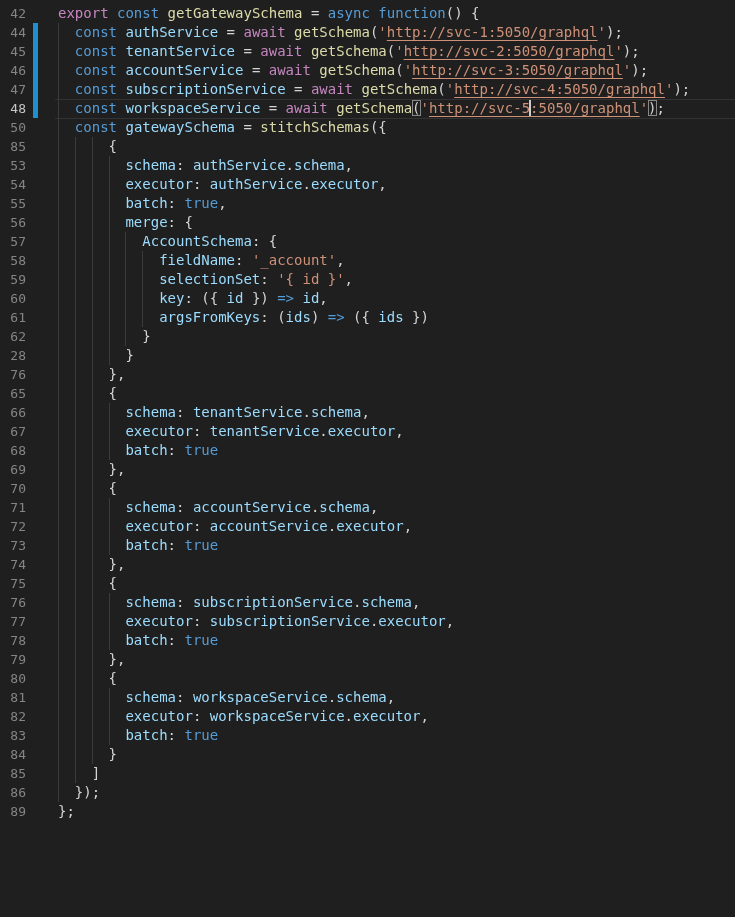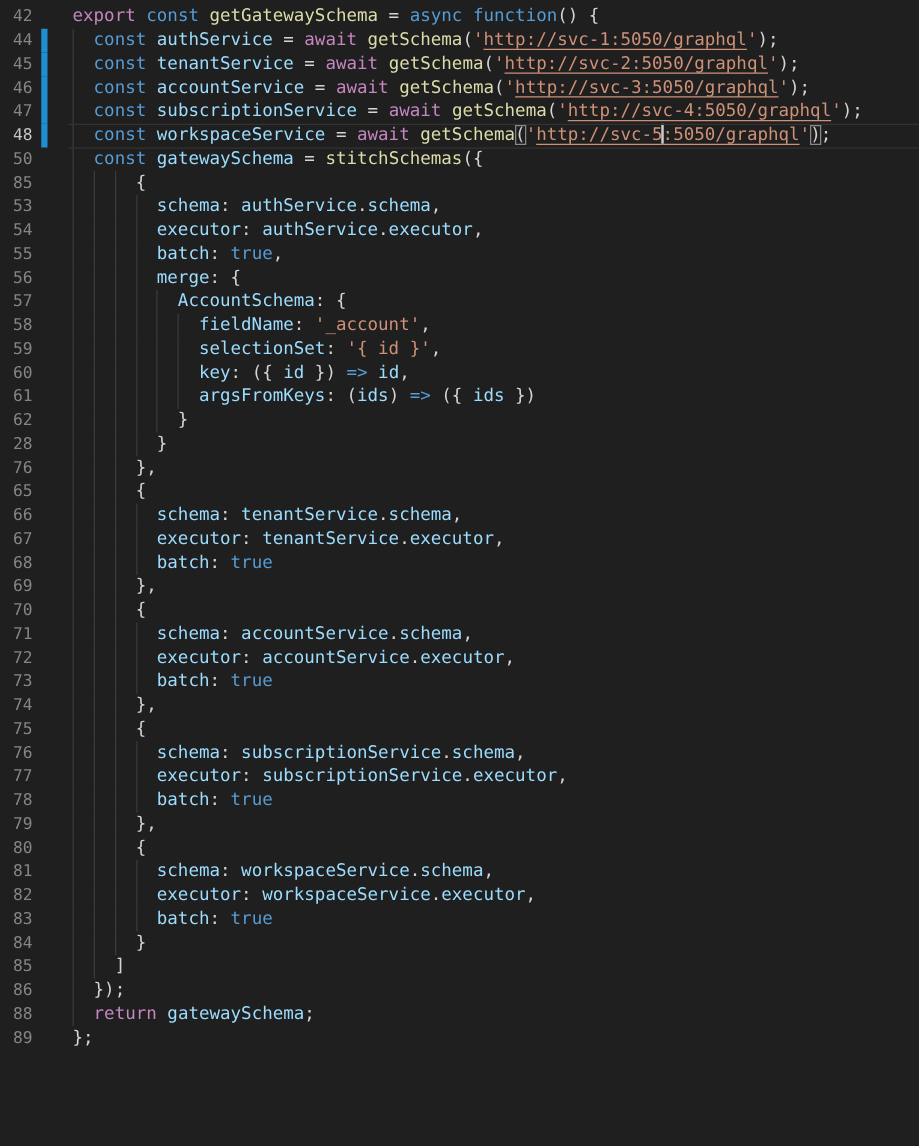--- a/index.html
+++ b/index.html
@@ -99,15 +99,14 @@
     <div class="line"><div class="gutter">77</div><div class="code"><span class="guide" style="left: calc(0ch + 3px);"></span><span class="guide" style="left: calc(2ch + 3px);"></span><span class="guide" style="left: calc(4ch + 3px);"></span><span class="guide" style="left: calc(6ch + 3px);"></span><span class="tok tok-p">        </span><span class="tok tok-v">executor</span><span class="tok tok-p">: </span><span class="tok tok-v">subscriptionService</span><span class="tok tok-p">.</span><span class="tok tok-v">executor</span><span class="tok tok-p">,</span></div></div>
     <div class="line"><div class="gutter">78</div><div class="code"><span class="guide" style="left: calc(0ch + 3px);"></span><span class="guide" style="left: calc(2ch + 3px);"></span><span class="guide" style="left: calc(4ch + 3px);"></span><span class="guide" style="left: calc(6ch + 3px);"></span><span class="tok tok-p">        </span><span class="tok tok-v">batch</span><span class="tok tok-p">: </span><span class="tok tok-kw">true</span></div></div>
     <div class="line"><div class="gutter">79</div><div class="code"><span class="guide" style="left: calc(0ch + 3px);"></span><span class="guide" style="left: calc(2ch + 3px);"></span><span class="guide" style="left: calc(4ch + 3px);"></span><span class="tok tok-p">      },</span></div></div>
     <div class="line"><div class="gutter">80</div><div class="code"><span class="guide" style="left: calc(0ch + 3px);"></span><span class="guide" style="left: calc(2ch + 3px);"></span><span class="guide" style="left: calc(4ch + 3px);"></span><span class="tok tok-p">      {</span></div></div>
     <div class="line"><div class="gutter">81</div><div class="code"><span class="guide" style="left: calc(0ch + 3px);"></span><span class="guide" style="left: calc(2ch + 3px);"></span><span class="guide" style="left: calc(4ch + 3px);"></span><span class="guide" style="left: calc(6ch + 3px);"></span><span class="tok tok-p">        </span><span class="tok tok-v">schema</span><span class="tok tok-p">: </span><span class="tok tok-v">workspaceService</span><span class="tok tok-p">.</span><span class="tok tok-v">schema</span><span class="tok tok-p">,</span></div></div>
     <div class="line"><div class="gutter">82</div><div class="code"><span class="guide" style="left: calc(0ch + 3px);"></span><span class="guide" style="left: calc(2ch + 3px);"></span><span class="guide" style="left: calc(4ch + 3px);"></span><span class="guide" style="left: calc(6ch + 3px);"></span><span class="tok tok-p">        </span><span class="tok tok-v">executor</span><span class="tok tok-p">: </span><span class="tok tok-v">workspaceService</span><span class="tok tok-p">.</span><span class="tok tok-v">executor</span><span class="tok tok-p">,</span></div></div>
     <div class="line"><div class="gutter">83</div><div class="code"><span class="guide" style="left: calc(0ch + 3px);"></span><span class="guide" style="left: calc(2ch + 3px);"></span><span class="guide" style="left: calc(4ch + 3px);"></span><span class="guide" style="left: calc(6ch + 3px);"></span><span class="tok tok-p">        </span><span class="tok tok-v">batch</span><span class="tok tok-p">: </span><span class="tok tok-kw">true</span></div></div>
     <div class="line"><div class="gutter">84</div><div class="code"><span class="guide" style="left: calc(0ch + 3px);"></span><span class="guide" style="left: calc(2ch + 3px);"></span><span class="guide" style="left: calc(4ch + 3px);"></span><span class="tok tok-p">      }</span></div></div>
     <div class="line"><div class="gutter">85</div><div class="code"><span class="guide" style="left: calc(0ch + 3px);"></span><span class="guide" style="left: calc(2ch + 3px);"></span><span class="tok tok-p">    ]</span></div></div>
     <div class="line"><div class="gutter">86</div><div class="code"><span class="guide" style="left: calc(0ch + 3px);"></span><span class="tok tok-p">  });</span></div></div>
-    <div class="line"><div class="gutter">88</div><div class="code"><span class="guide" style="left: calc(0ch + 3px);"></span><span class="tok tok-p">  </span><span class="tok tok-kc">return</span><span class="tok tok-p"> </span><span class="tok tok-v">gatewaySchema</span><span class="tok tok-p">;</span></div></div>
     <div class="line"><div class="gutter">89</div><div class="code"><span class="tok tok-p">};</span></div></div>
   </div>
 
 </body></html>

